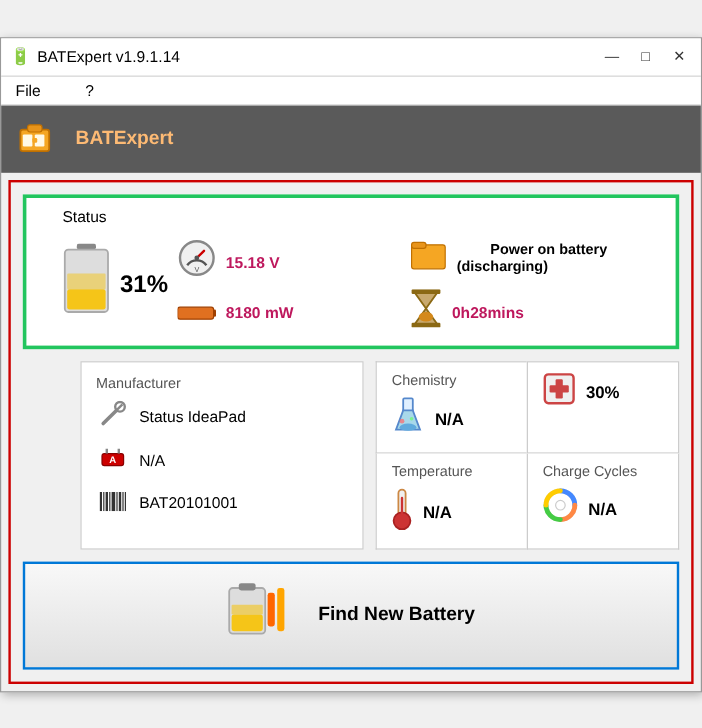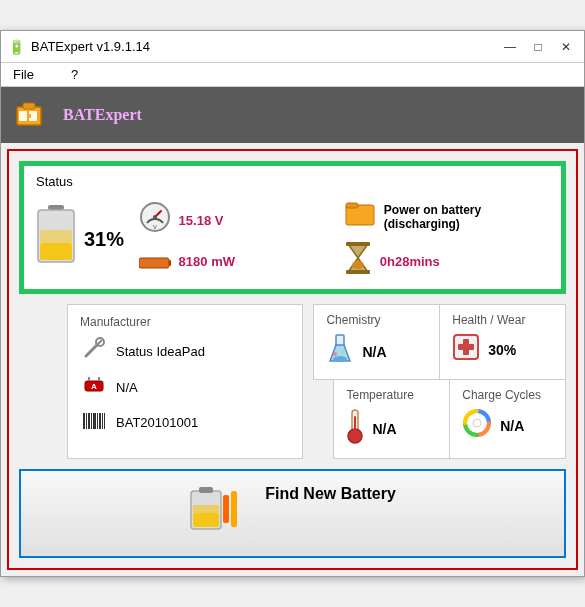--- a/index.html
+++ b/index.html
@@ -84,24 +84,23 @@
     }
     .header-icon {
       width: 40px;
       height: 40px;
       display: flex;
       align-items: center;
       justify-content: center;
       font-size: 28px;
     }
     .header-text h2 {
-      color: #f0abfc;
+      color: #fdba74;
       font-size: 16px;
       font-weight: bold;
-      font-family: Liberation Serif, serif;
     }
     .header-text p {
       color: #ccc;
       font-size: 12px;
     }
     .drivers-btn {
       background: #d4d0c8;
       border: 2px outset #fff;
       padding: 6px 12px;
       cursor: pointer;
@@ -114,22 +113,22 @@
     }
     .drivers-btn-icon {
       font-size: 18px;
     }
     .main-content {
       padding: 10px;
       border: 2px solid #c00;
       margin: 6px;
     }
     .status-section {
-      border: 5px solid #22c55e;
-      padding: 8px 12px;
+      border: 3px solid #22c55e;
+      padding: 8px 30px;
       margin-bottom: 10px;
       background: #fff;
     }
     .status-label {
       font-size: 13px;
       font-weight: normal;
       margin-bottom: 8px;
       color: #000;
     }
     .status-row {
@@ -232,20 +231,21 @@
       font-weight: bold;
       color: #000;
     }
     .find-battery-btn {
       width: 100%;
       background: linear-gradient(to bottom, #f8f8f8, #e0e0e0);
       border: 2px solid #0078d7;
       padding: 14px;
       cursor: pointer;
       display: flex;
+      align-items: center;
       justify-content: center;
       gap: 24px;
       font-size: 16px;
       font-weight: bold;
       color: #000;
       margin-top: 4px;
     }
     .battery-big-icon {
       font-size: 40px;
     }
@@ -334,21 +334,21 @@
 
         <div class="status-right">
           <div class="status-sub-item">
             <div class="status-sub-icon">
               <svg width="32" height="32" viewBox="0 0 32 32">
                 <rect x="2" y="8" width="28" height="20" rx="2" fill="#f5a623" stroke="#c07000" stroke-width="1"></rect>
                 <rect x="2" y="6" width="12" height="5" rx="2" fill="#e8941a" stroke="#c07000" stroke-width="1"></rect>
               </svg>
             </div>
             <div>
-              <div style="font-size:12px;font-weight:bold;">Power on battery</div>
+              <div style="font-size:12px;font-weight:bold;margin-left:28px;">Power on battery</div>
               <div style="font-size:12px;font-weight:bold;">(discharging)</div>
             </div>
           </div>
           <div class="status-sub-item">
             <div class="status-sub-icon">
               <svg width="28" height="32" viewBox="0 0 28 32">
                 <path d="M4 2 H24 L14 16 L24 30 H4 L14 16 Z" fill="#c8a96e" stroke="#8b6914" stroke-width="1.5"></path>
                 <rect x="2" y="0" width="24" height="4" rx="1" fill="#8b6914"></rect>
                 <rect x="2" y="28" width="24" height="4" rx="1" fill="#8b6914"></rect>
                 <ellipse cx="14" cy="23" rx="6" ry="4" fill="#d4891a"></ellipse>
@@ -417,35 +417,34 @@
                   <ellipse cx="14" cy="26" rx="7" ry="3" fill="#60aadd"></ellipse>
                   <circle cx="9" cy="21" r="2" fill="#ff6666" opacity="0.7"></circle>
                   <circle cx="17" cy="19" r="1.5" fill="#66ff66" opacity="0.7"></circle>
                 </svg>
               </div>
               <span class="small-panel-text">N/A</span>
             </div>
           </div>
 
           <div class="small-panel">
-            <div class="small-panel-label">Health / Wear</div>
             <div class="small-panel-content">
               <div class="small-panel-icon">
                 <svg width="28" height="28" viewBox="0 0 28 28">
                   <rect x="2" y="2" width="24" height="24" rx="3" fill="#f0f0f0" stroke="#cc4444" stroke-width="2"></rect>
                   <rect x="11" y="6" width="6" height="16" rx="1" fill="#cc4444"></rect>
                   <rect x="6" y="11" width="16" height="6" rx="1" fill="#cc4444"></rect>
                 </svg>
               </div>
               <span class="small-panel-text">30%</span>
             </div>
           </div>
         </div>
 
-        <div style="display:flex;gap:0;margin-left:20px;">
+        <div style="display:flex;gap:0;">
 
           <div class="small-panel" style="border-right:none;border-top:none;">
             <div class="small-panel-label">Temperature</div>
             <div class="small-panel-content">
               <div class="small-panel-icon">
                 <svg width="18" height="36" viewBox="0 0 18 36">
                   <rect x="6" y="2" width="6" height="22" rx="3" fill="#f0f0f0" stroke="#cc8844" stroke-width="1.5"></rect>
                   <circle cx="9" cy="28" r="7" fill="#cc3333" stroke="#aa2222" stroke-width="1.5"></circle>
                   <rect x="8" y="8" width="2" height="16" rx="1" fill="#cc3333"></rect>
                 </svg>

